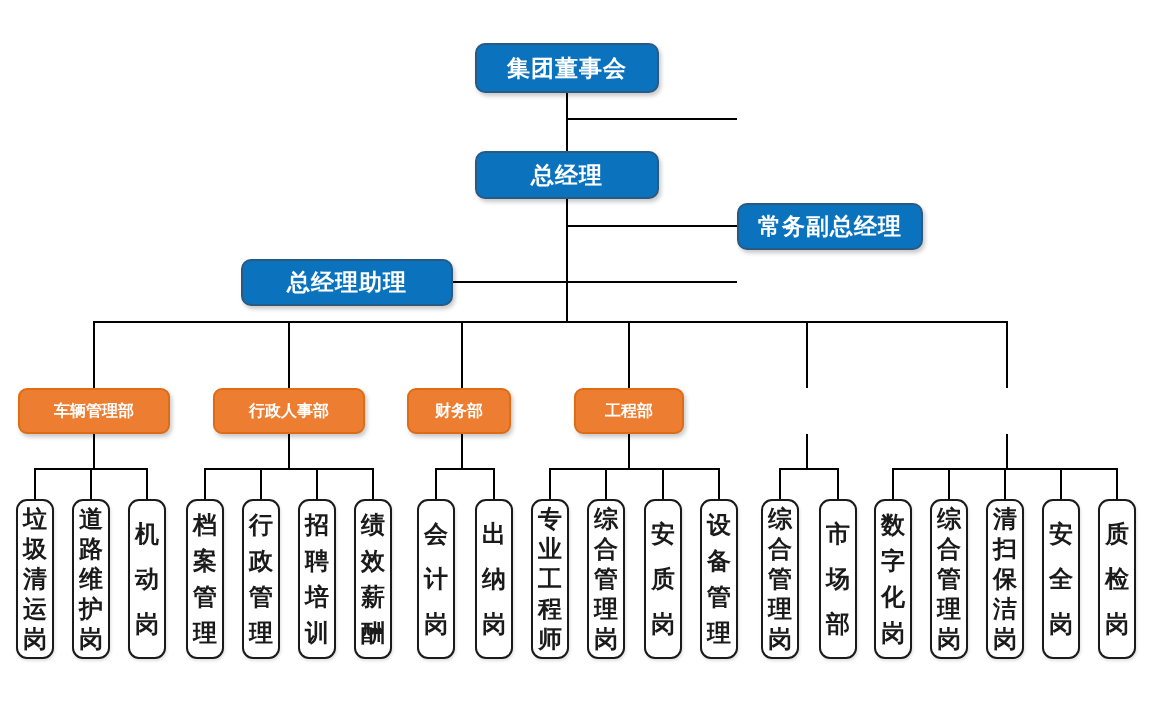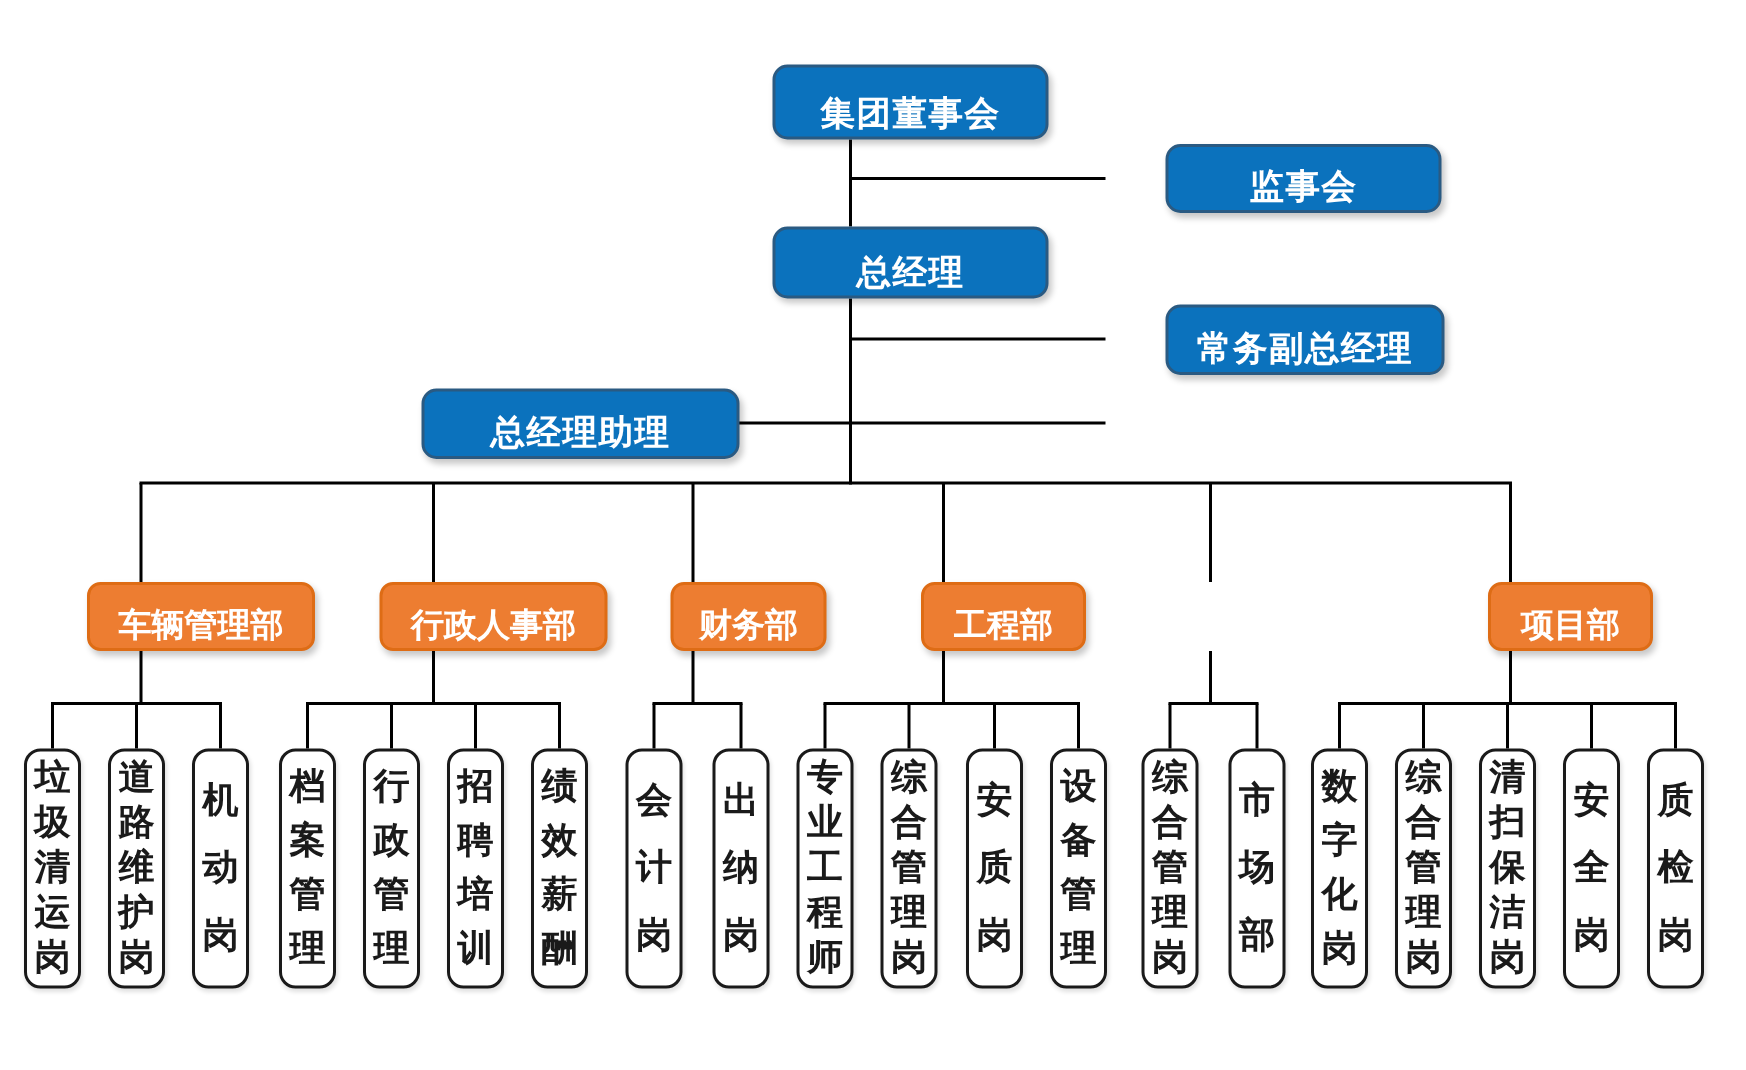--- a/index.html
+++ b/index.html
@@ -1,25 +1,25 @@
 <!DOCTYPE html>
 <html style="--executive-fill: #0B72BD; --executive-border: #2A5A82; --department-fill: #ED7D31; --department-border: #DE6C15; --position-fill: #FFFFFF; --position-border: #1A1A1A; --connector: #000000; --text-light: #FFFFFF; --text-dark: #1A1A1A; --background: #FFFFFF;"><head>
 <meta charset="utf-8">
 <style>
   html,body{margin:0;padding:0;background:#fff;font-family:"Liberation Sans",sans-serif;}
   .canvas{position:relative;width:1164px;height:713px;background:var(--background,#fff);overflow:hidden;}
   .line{position:absolute;background:var(--connector,#000);}
   .line.h{height:2px;}
   .line.v{width:2px;}
-  .node{position:absolute;box-sizing:border-box;display:flex;align-items:flex-end;justify-content:center;
-        border-radius:10px;box-shadow:2px 3px 4px rgba(0,0,0,0.22);margin-left:40px;}
+  .node{position:absolute;box-sizing:border-box;display:flex;align-items:center;justify-content:center;
+        border-radius:10px;box-shadow:2px 3px 4px rgba(0,0,0,0.22);}
   .exec{background:var(--executive-fill,#0B72BD);border:2px solid var(--executive-border,#2A5A82);
         color:var(--text-light,#fff);font-size:23px;font-weight:600;letter-spacing:1px;}
   .dept{background:var(--department-fill,#ED7D31);border:2px solid var(--department-border,#DE6C15);
-        color:var(--text-light,#fff);font-size:22px;font-weight:600;border-radius:9px;}
+        color:var(--text-light,#fff);font-size:16px;font-weight:600;border-radius:9px;}
   .pos{position:absolute;top:499px;width:38px;height:160px;box-sizing:border-box;
        background:var(--position-fill,#fff);border:2px solid var(--position-border,#1A1A1A);border-radius:11px;
        display:flex;flex-direction:column;align-items:center;justify-content:space-evenly;
        color:var(--text-dark,#1A1A1A);font-size:24px;font-weight:600;box-shadow:1px 2px 3px rgba(0,0,0,0.12);}
   .pos span{line-height:1;}
 </style>
 </head>
 <body>
 
 <div class="canvas">
@@ -69,23 +69,20 @@
   <div class="line v" style="left:837px;top:469px;height:30px"></div>
   <div class="line v" style="left:892px;top:469px;height:30px"></div>
   <div class="line v" style="left:948px;top:469px;height:30px"></div>
   <div class="line v" style="left:1004px;top:469px;height:30px"></div>
   <div class="line v" style="left:1060px;top:469px;height:30px"></div>
   <div class="line v" style="left:1116px;top:469px;height:30px"></div>
 
   <div class="node exec" style="left:475px;top:43px;width:184px;height:50px">
       <span>集团董事会</span>
     </div>
-  <div class="node exec" style="left:737px;top:96px;width:184px;height:46px">
-      <span>监事会</span>
-    </div>
   <div class="node exec" style="left:737px;top:203px;width:186px;height:47px">
       <span>常务副总经理</span>
     </div>
   <div class="node exec" style="left:475px;top:151px;width:184px;height:48px">
       <span>总经理</span>
     </div>
   <div class="node exec" style="left:241px;top:259px;width:212px;height:47px">
       <span>总经理助理</span>
     </div>
 
@@ -93,23 +90,20 @@
       <span>车辆管理部</span>
     </div>
   <div class="node dept" style="left:213px;top:388px;width:152px;height:46px">
       <span>行政人事部</span>
     </div>
   <div class="node dept" style="left:407px;top:388px;width:104px;height:46px">
       <span>财务部</span>
     </div>
   <div class="node dept" style="left:574px;top:388px;width:110px;height:46px">
       <span>工程部</span>
-    </div>
-  <div class="node dept" style="left:952px;top:388px;width:110px;height:46px">
-      <span>项目部</span>
     </div>
 
   <div class="pos vtext" style="left:16px">
       <span>垃</span>
       <span>圾</span>
       <span>清</span>
       <span>运</span>
       <span>岗</span>
     </div>
   <div class="pos vtext" style="left:72px">

